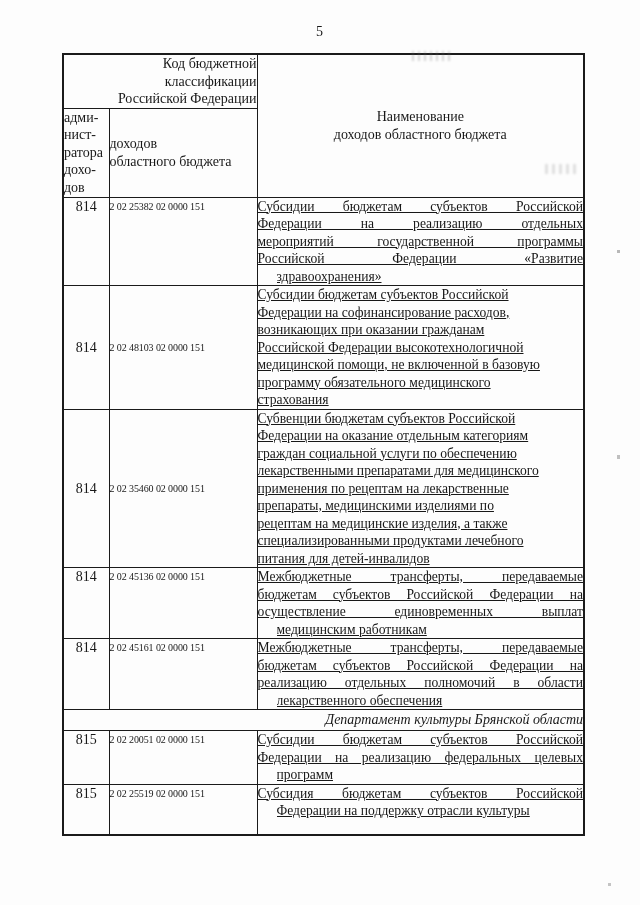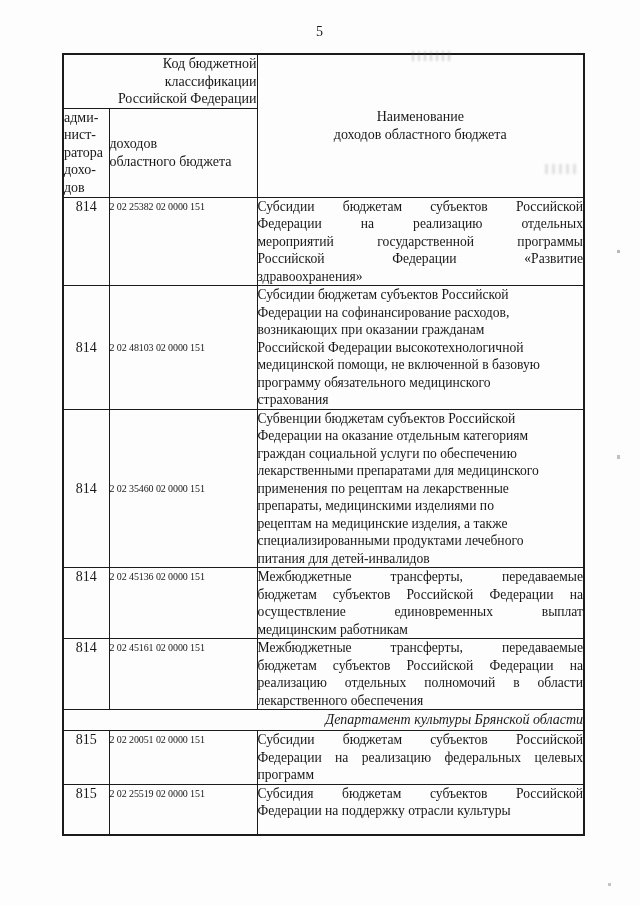--- a/index.html
+++ b/index.html
@@ -71,30 +71,32 @@
     padding: 1px 1px 1px 3px;
     white-space: nowrap;
     font-size: 10px;
     letter-spacing: -0.1px;
   }
   .valign-top    { vertical-align: top; }
   .valign-middle { vertical-align: middle; }
   .name-cell {
     vertical-align: top;
     padding: 0 3px 1px 5px;
+    text-decoration: underline;
   }
   .name-lines { font-size: 13.6px; }
   .name-lines div { white-space: nowrap; overflow: hidden; }
   .name-lines.justify div {
     white-space: normal;
     text-align: justify;
     text-align-last: justify;
   }
   .name-lines.justify div:last-child {
     text-align-last: left;
+    margin-left: 19px;
   }
   .name-lines.left div { text-align: left; }
   .section-cell {
     text-align: right;
     font-weight: bold;
     height: 20px;
     vertical-align: middle;
     padding: 1px 2px;
     font-style: italic;
   }

